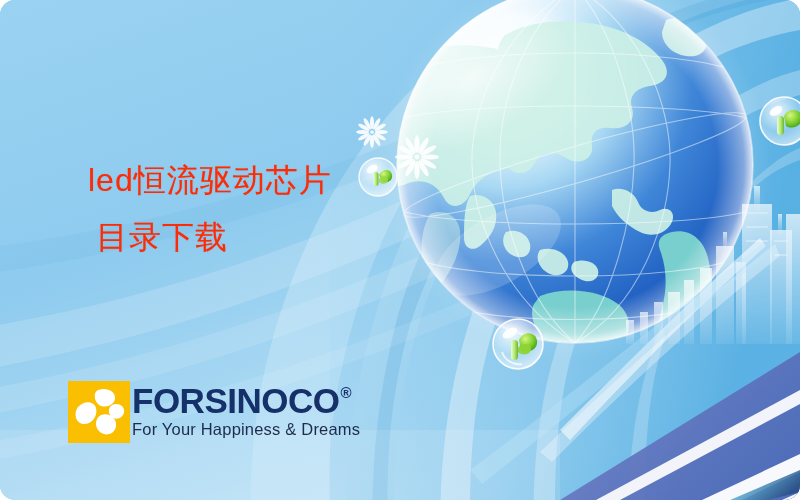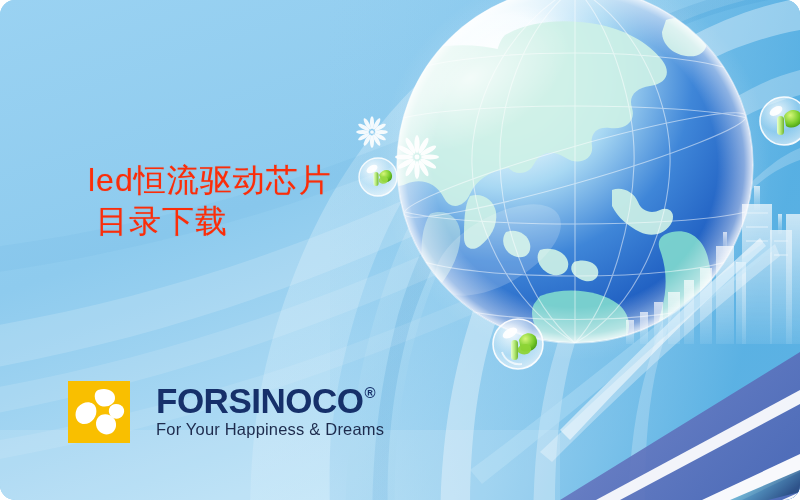--- a/index.html
+++ b/index.html
@@ -23,26 +23,26 @@
   #headline .hl-line{
     color:#fb2d09;
     font-size:32px;
     line-height:1.28;
     letter-spacing:1px;
     white-space:nowrap;
     font-weight:400;
     text-shadow:0 0 1px rgba(251,45,9,.35);
   }
   #headline .hl-1{ padding-left:88px; }
-  #headline .hl-2{ padding-left:96px; }
+  #headline .hl-2{ padding-left:96px;margin-top:16px; }
 
   
   #logo-lockup{
     position:absolute; left:68px; top:381px;
-    display:flex; align-items:flex-start; gap:26px;
+    display:flex; align-items:flex-start; gap:2px;
     z-index:40;
   }
   #logo-mark{
     width:62px; height:62px; background:#f9bf00;
     flex:0 0 auto; position:relative;
   }
   #logo-mark svg{ display:block; width:62px; height:62px; }
   #logo-text{ padding-top:2px; }
   #wordmark{
     display:flex; align-items:flex-start;

